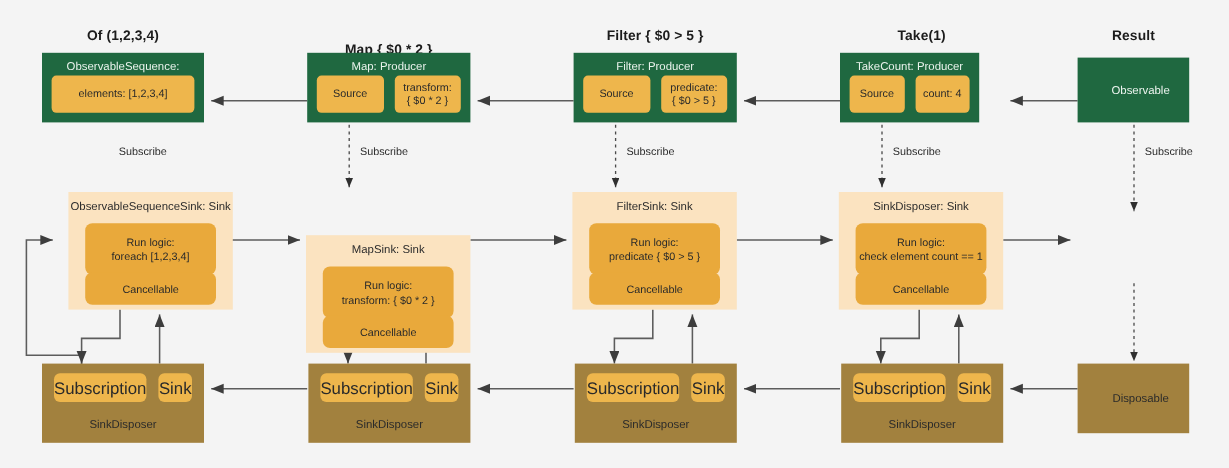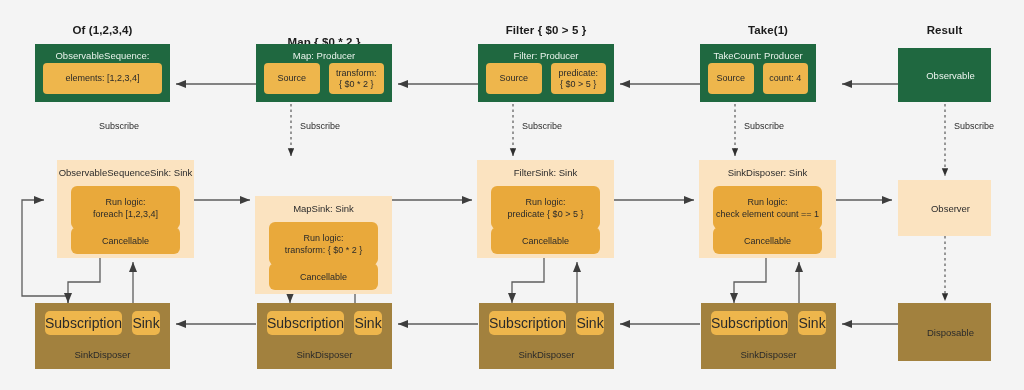--- a/index.html
+++ b/index.html
@@ -218,21 +218,20 @@
     <div class="inner logic">Run logic:<br>predicate { $0 &gt; 5 }</div>
     <div class="inner cancel">Cancellable</div>
   </div>
 
   <div class="sinkbox" style="left:699px;top:160px;width:137px;height:98px;">
     <div class="hdr">SinkDisposer: Sink</div>
     <div class="inner logic">Run logic:<br>check element count == 1</div>
     <div class="inner cancel">Cancellable</div>
   </div>
 
-  <div class="plain peach" style="left:898px;top:180px;width:93px;height:56px;">Observer</div>
 
   <div class="disposer" style="left:35px;top:303px;width:135px;height:66px;">
     <div class="slots">
       <div class="slot">Subscription</div>
       <div class="slot">Sink</div>
     </div>
     <div class="ftr">SinkDisposer</div>
   </div>
 
   <div class="disposer" style="left:257px;top:303px;width:135px;height:66px;">

